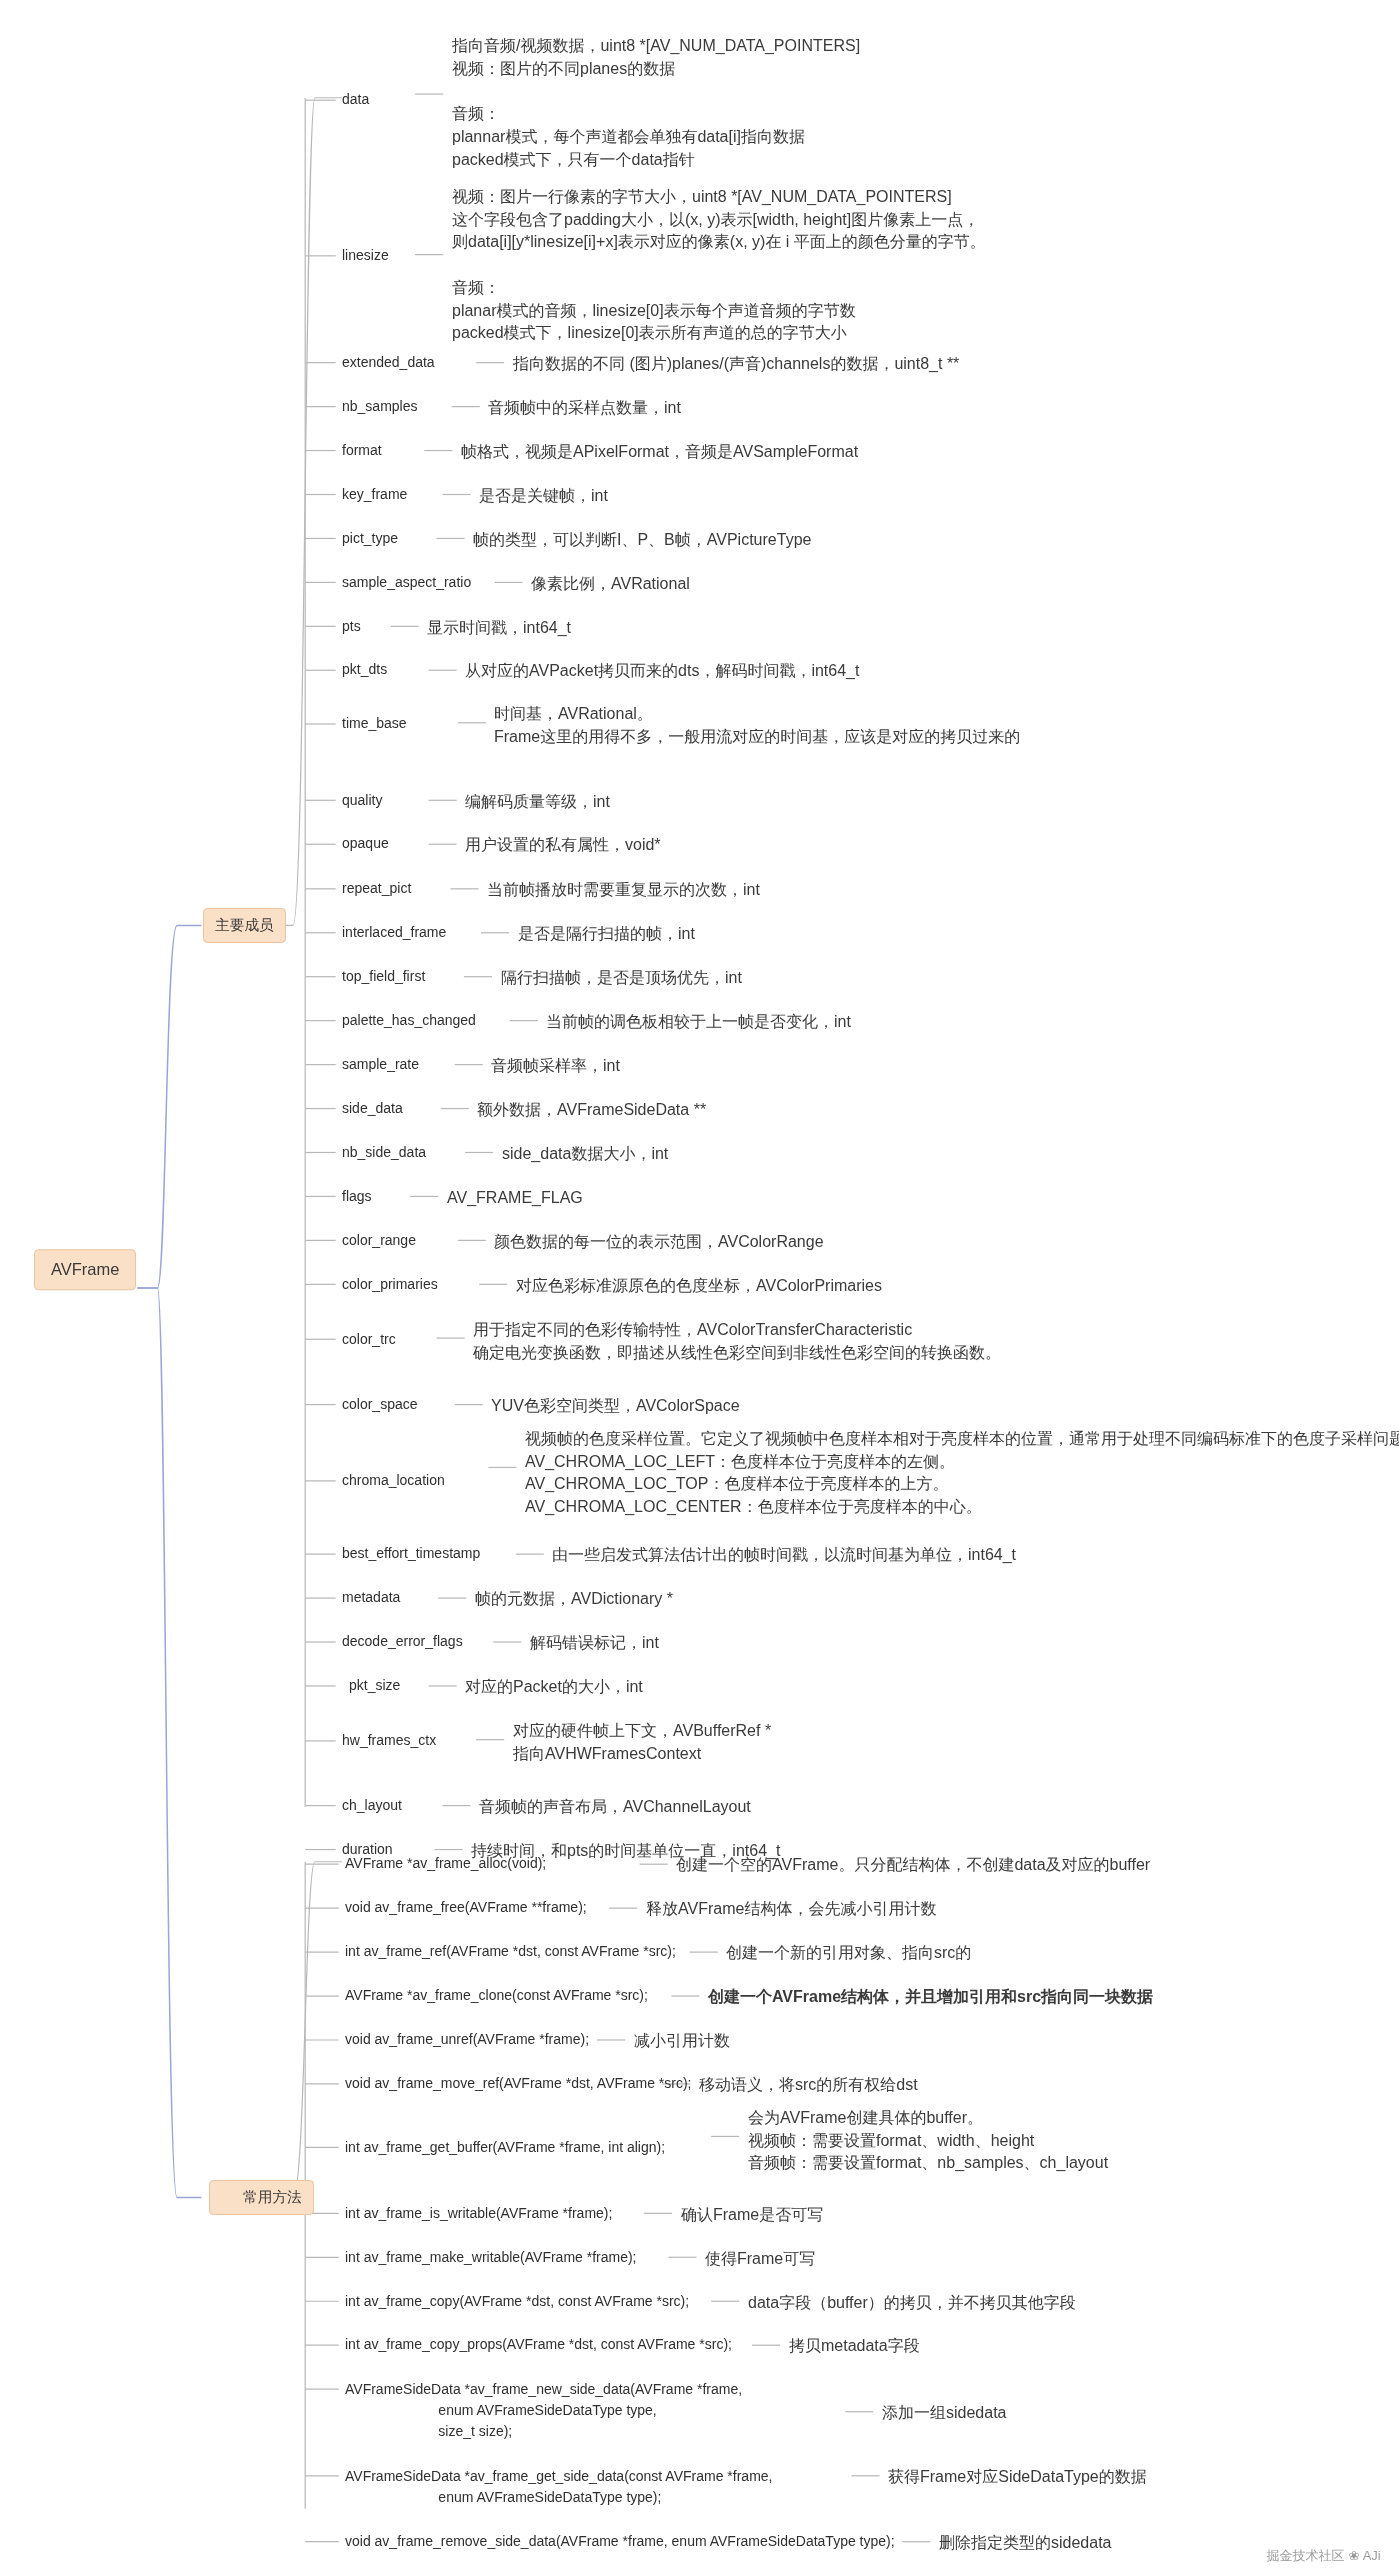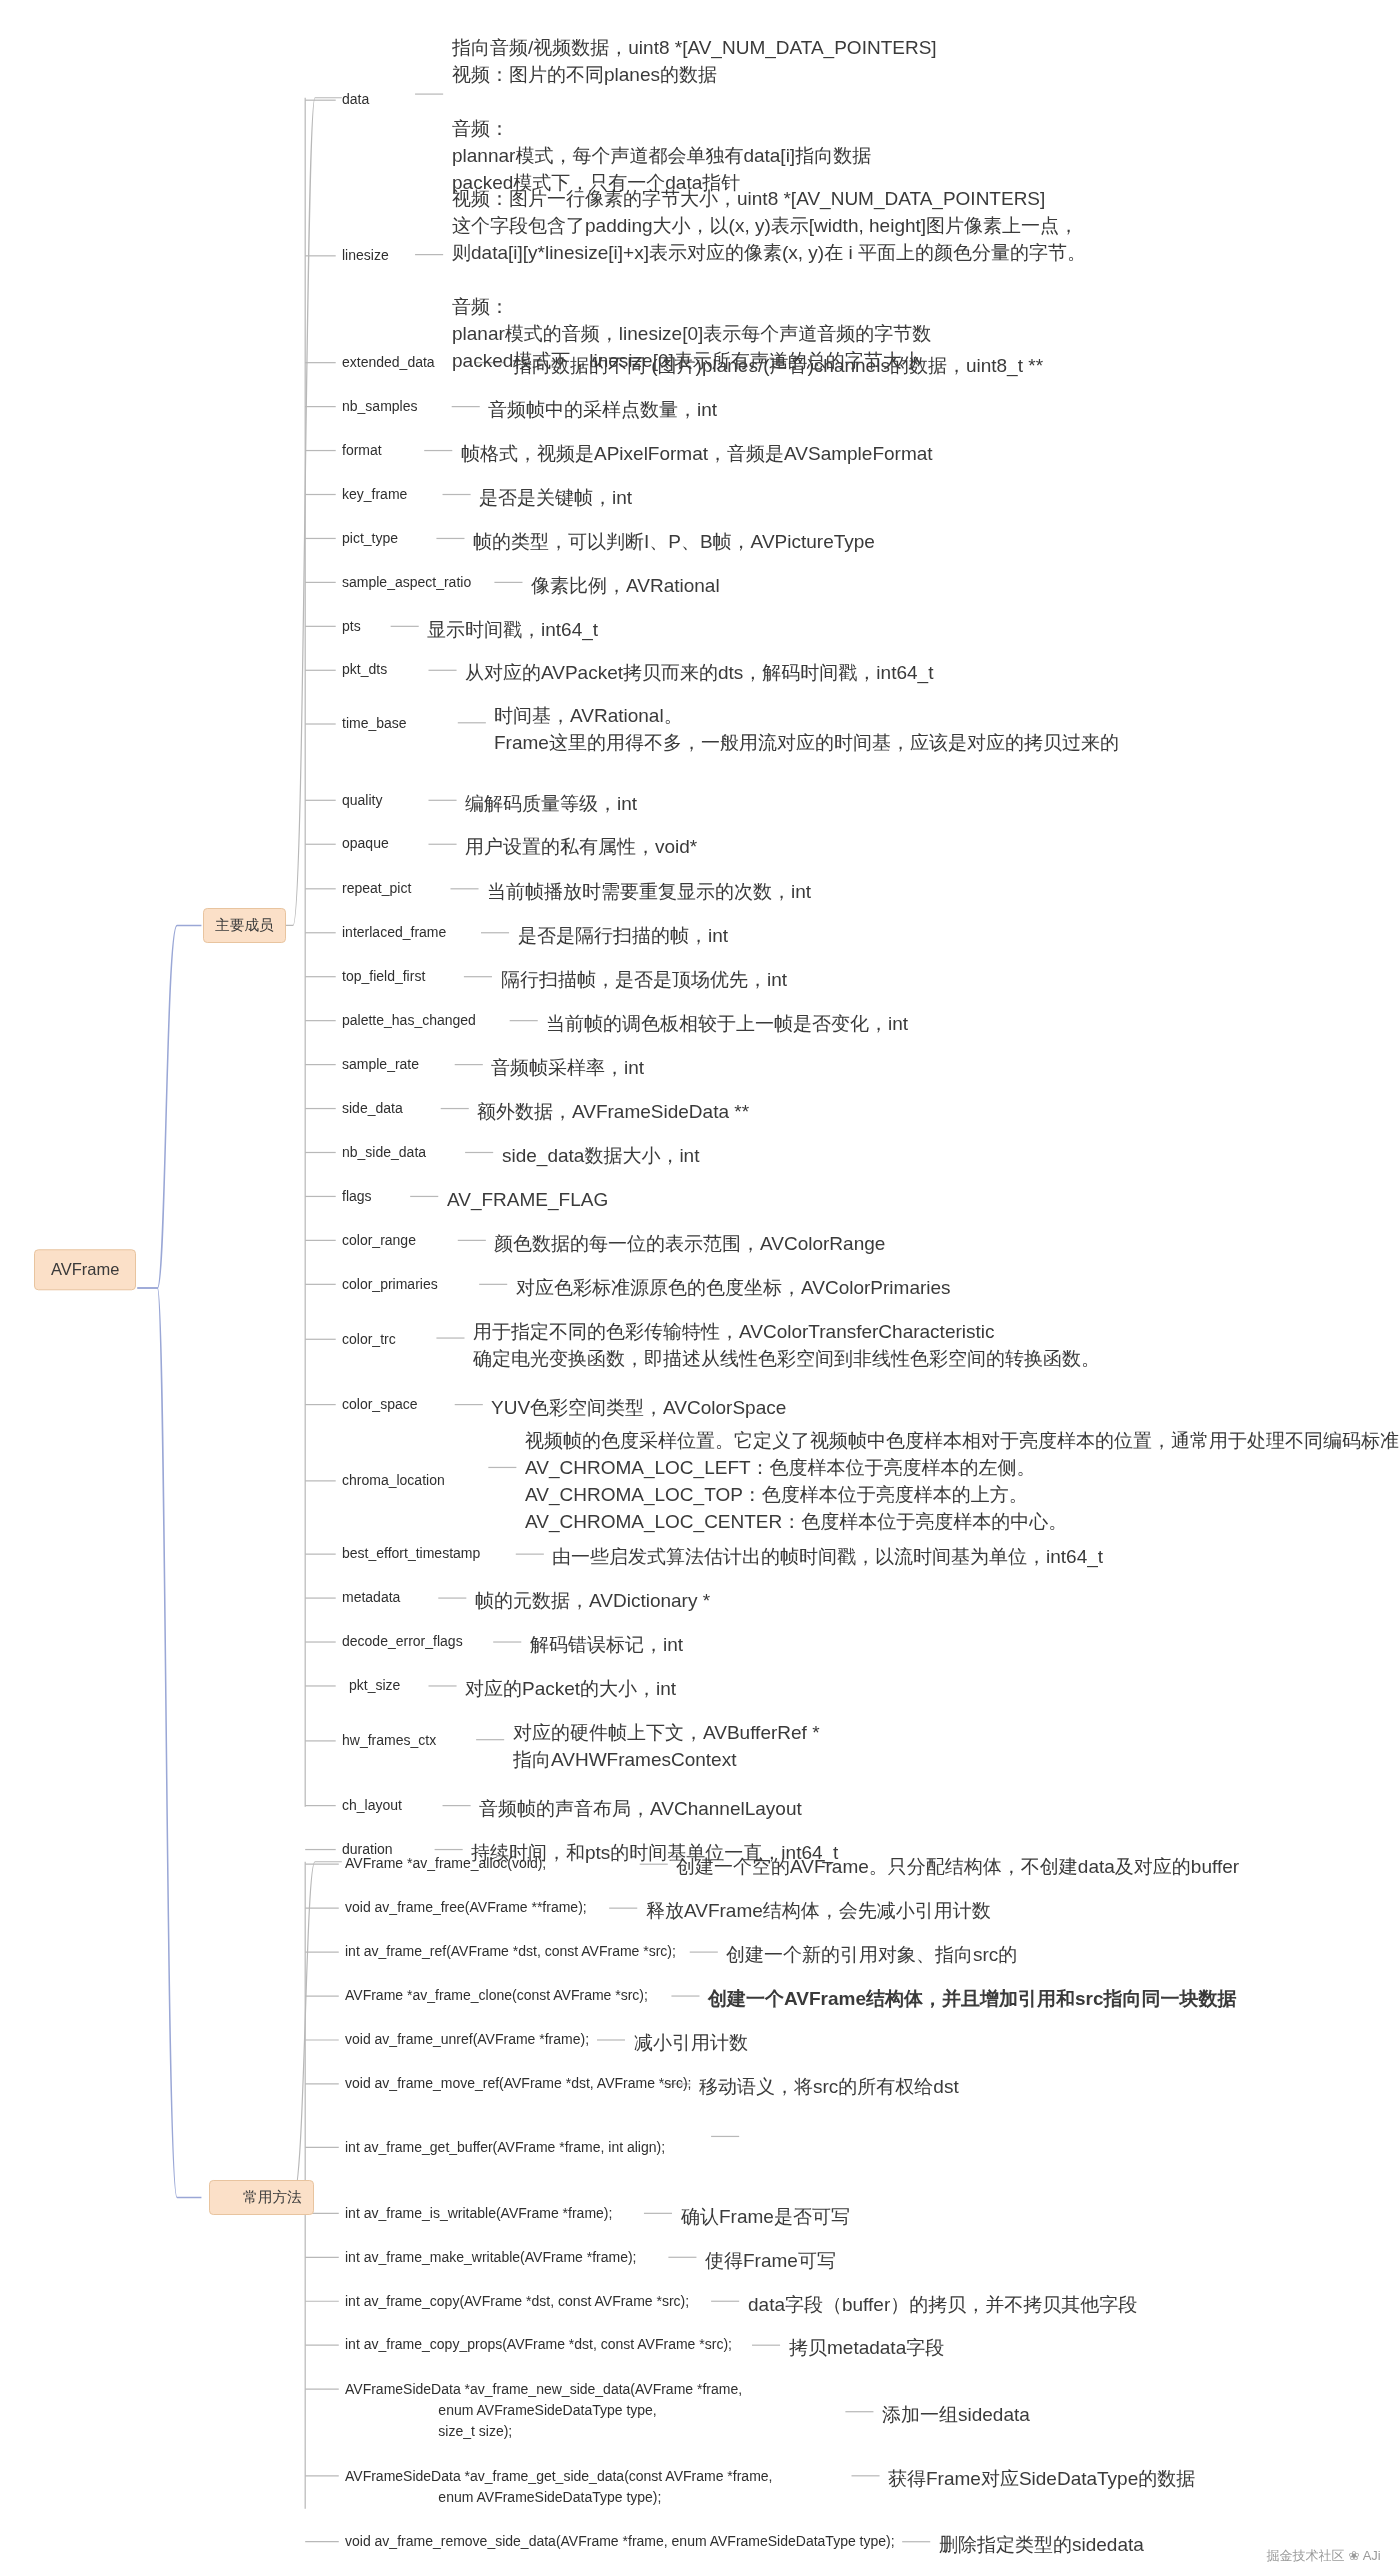--- a/index.html
+++ b/index.html
@@ -32,21 +32,21 @@
   }
   .branch{
     background:#fbe0c8;
     border:0.6px solid #e8c49f;
     border-radius:4.3px;
     padding:6.1px 11px;
     font-size:14.7px;
     color:#3a3a3a;
   }
   .leaf{font-size:14px;color:#2f2f2f;}
-  .desc{font-size:19px;color:#3a3a3a;}
+  .desc{font-size:16px;color:#3a3a3a;}
   .mono{font-family:"Liberation Sans","DejaVu Sans",sans-serif;}
   .watermark{
     position:absolute;
     right:18.3px;
     bottom:11px;
     font-size:13px;
     color:#9a9a9a;
   }
 </style>
 </head>
@@ -294,20 +294,23 @@
   <div class="node leaf mono" style="left:345px; top:1986px;">AVFrame *av_frame_clone(const AVFrame *src);</div>
   <div class="node desc" style="left:708px; top:1986px;font-weight:bold;">创建一个AVFrame结构体，并且增加引用和src指向同一块数据</div>
 
   <div class="node leaf mono" style="left:345px; top:2030px;">void av_frame_unref(AVFrame *frame);</div>
   <div class="node desc" style="left:634px; top:2030px;">减小引用计数</div>
 
   <div class="node leaf mono" style="left:345px; top:2074px;">void av_frame_move_ref(AVFrame *dst, AVFrame *src);</div>
   <div class="node desc" style="left:699px; top:2074px;">移动语义，将src的所有权给dst</div>
 
   <div class="node leaf mono" style="left:345px; top:2138px;">int av_frame_get_buffer(AVFrame *frame, int align);</div>
+  <div class="node desc" style="left:748px; top:2107px;">会为AVFrame创建具体的buffer。
+视频帧：需要设置format、width、height
+音频帧：需要设置format、nb_samples、ch_layout</div>
 
   <div class="node leaf mono" style="left:345px; top:2204px;">int av_frame_is_writable(AVFrame *frame);</div>
   <div class="node desc" style="left:681px; top:2204px;">确认Frame是否可写</div>
 
   <div class="node leaf mono" style="left:345px; top:2248px;">int av_frame_make_writable(AVFrame *frame);</div>
   <div class="node desc" style="left:705px; top:2248px;">使得Frame可写</div>
 
   <div class="node leaf mono" style="left:345px; top:2292px;">int av_frame_copy(AVFrame *dst, const AVFrame *src);</div>
   <div class="node desc" style="left:748px; top:2292px;">data字段（buffer）的拷贝，并不拷贝其他字段</div>
 

